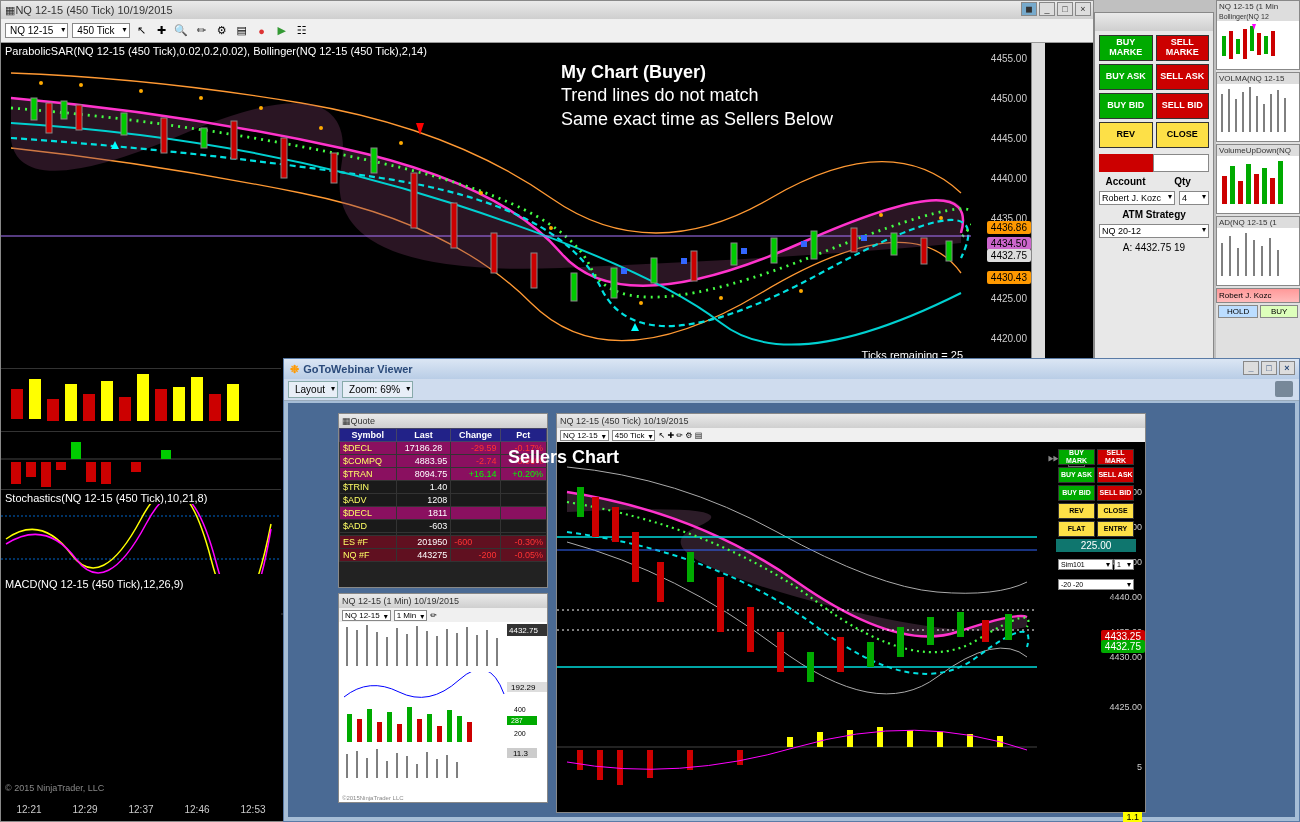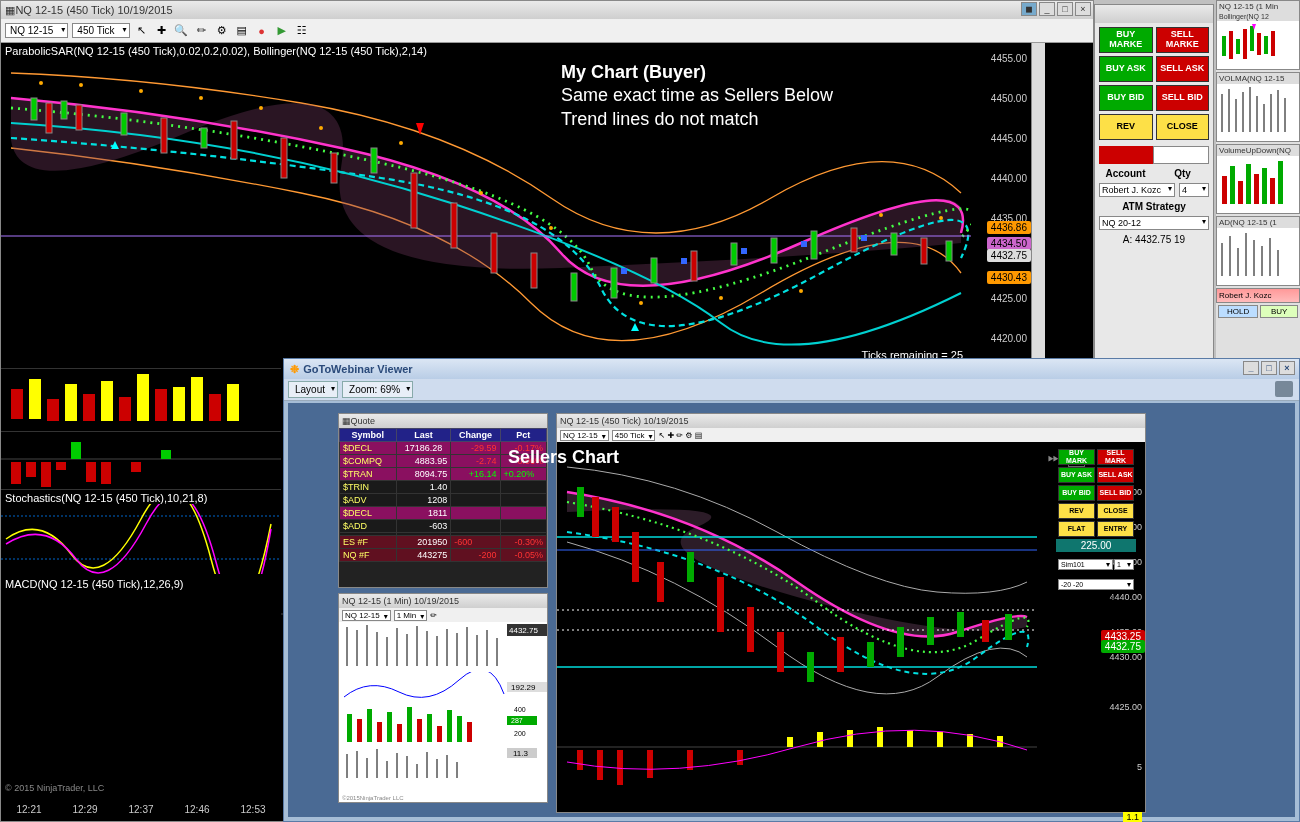--- a/index.html
+++ b/index.html
@@ -32,21 +32,21 @@
   .sub-pane { position: absolute; left: 0; width: 280px; background: #000; border-top: 1px solid #333; }
   .sub1 { top: 325px; height: 60px; }
   .sub2 { top: 388px; height: 55px; }
   .sub3 { top: 446px; height: 85px; }
   .sub-label { color: #fff; font-size: 11px; position: absolute; left: 4px; top: 2px; }
 
   .x-axis { position: absolute; left: 0; top: 755px; width: 280px; height: 22px; background: #000; color: #ccc; font-size: 10px; display: flex; justify-content: space-around; align-items: center; }
   .copyright { position: absolute; left: 4px; top: 740px; color: #888; font-size: 9px; }
 
   
-  .trade-panel { position: absolute; left: 1094px; top: 4px; width: 120px; height: 360px; background: #e8e8e8; border: 1px solid #888; }
+  .trade-panel { position: absolute; left: 1094px; top: 12px; width: 120px; height: 360px; background: #e8e8e8; border: 1px solid #888; }
   .titlebar-narrow { height: 18px; background: linear-gradient(#eaeaea,#cfcfcf); }
   .order-grid { display: grid; grid-template-columns: 1fr 1fr; gap: 3px; padding: 4px; }
   .order-btn { height: 26px; font-size: 9px; font-weight: bold; display: flex; align-items: center; justify-content: center; text-align: center; line-height: 1.1; border: 1px solid #333; cursor: pointer; }
   .b-green { background: #0a0; color: #fff; }
   .b-red { background: #c00; color: #fff; }
   .b-yellow { background: #fde047; color: #000; }
   .pos-bar { display: flex; height: 18px; margin: 2px 4px; }
   .pos-red { flex: 1; background: #c00; }
   .pos-white { flex: 1; background: #fff; border: 1px solid #888; }
   .acct-row { padding: 2px 4px; font-size: 10px; display: flex; gap: 4px; align-items: center; }
@@ -205,22 +205,22 @@
           </g>
 
         <polygon points="110,106 118,106 114,98" fill="#0ff"></polygon>
         <polygon points="630,288 638,288 634,280" fill="#0ff"></polygon>
 
         <polygon points="415,80 423,80 419,92" fill="#f00"></polygon>
       </svg>
 
       <div class="annotation" style="left:560px; top:18px">
         <div class="bold">My Chart (Buyer)</div>
+        <div>Trend   lines do not match</div>
         <div>Same exact time as Sellers Below</div>
-        <div>Trend   lines do not match</div>
       </div>
       <div class="ticks-remaining">Ticks remaining = 25</div>
 
       <div class="price-axis" id="main-yaxis">
           <div class="ytick" style="top: 10px;">4455.00</div>
           <div class="ytick" style="top: 50px;">4450.00</div>
           <div class="ytick" style="top: 90px;">4445.00</div>
           <div class="ytick" style="top: 130px;">4440.00</div>
           <div class="ytick" style="top: 170px;">4435.00</div>
           <div class="ytick" style="top: 210px;">4430.00</div>
@@ -447,21 +447,21 @@
             <tr class="row-mag">
               <td class="c-yel">$COMPQ</td>
               <td style="text-align: right;">4883.95</td>
               <td class="c-red" style="text-align: right;">-2.74</td>
               <td class="c-red" style="text-align: right;">-0.06%</td>
             </tr>
             <tr class="row-mag">
               <td class="c-yel">$TRAN</td>
               <td style="text-align: right;">8094.75</td>
               <td class="c-green" style="text-align: right;">+16.14</td>
-              <td class="c-green" style="text-align: left;">+0.20%</td>
+              <td class="c-green" style="text-align: right;">+0.20%</td>
             </tr>
             <tr class="row-dark">
               <td class="c-yel">$TRIN</td>
               <td style="text-align: right;">1.40</td>
               <td class="" style="text-align: right;"></td>
               <td class="" style="text-align: right;"></td>
             </tr>
             <tr class="row-dark">
               <td class="c-yel">$ADV</td>
               <td style="text-align: right;">1208</td>

